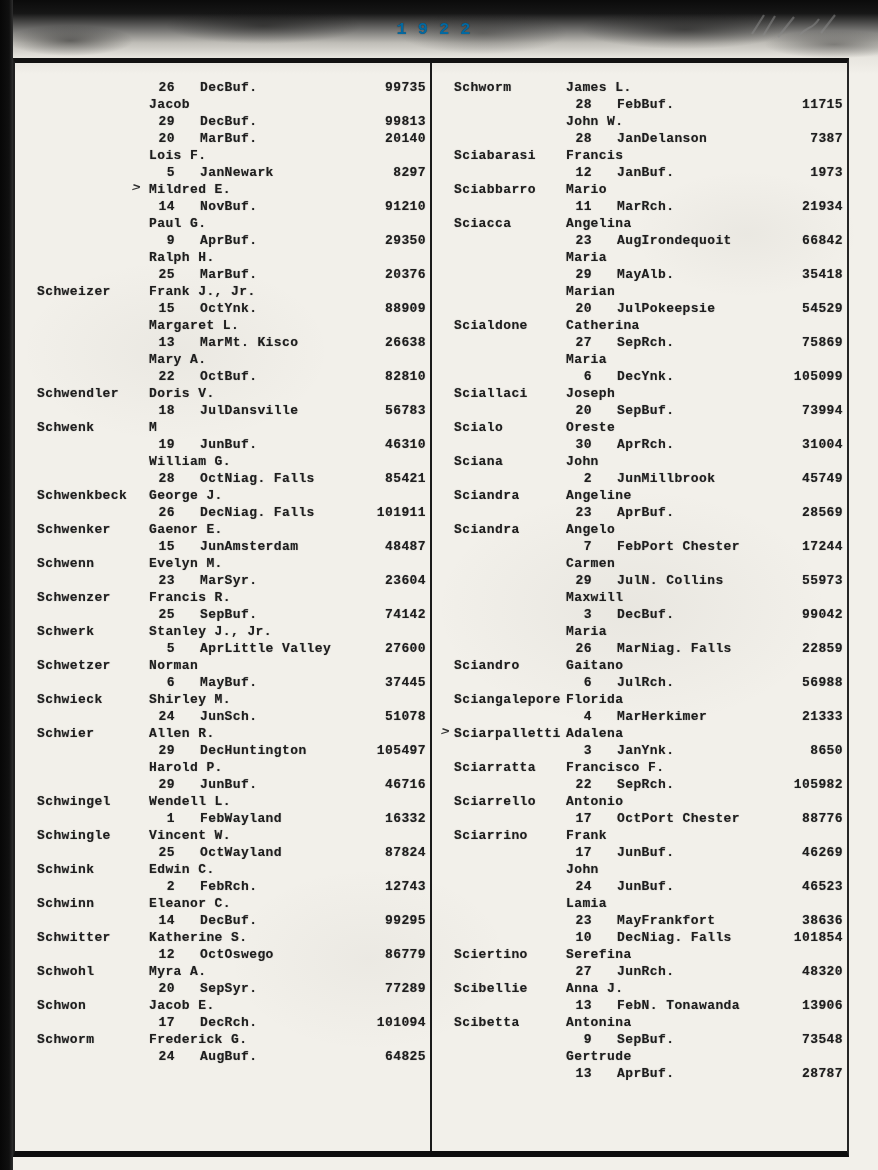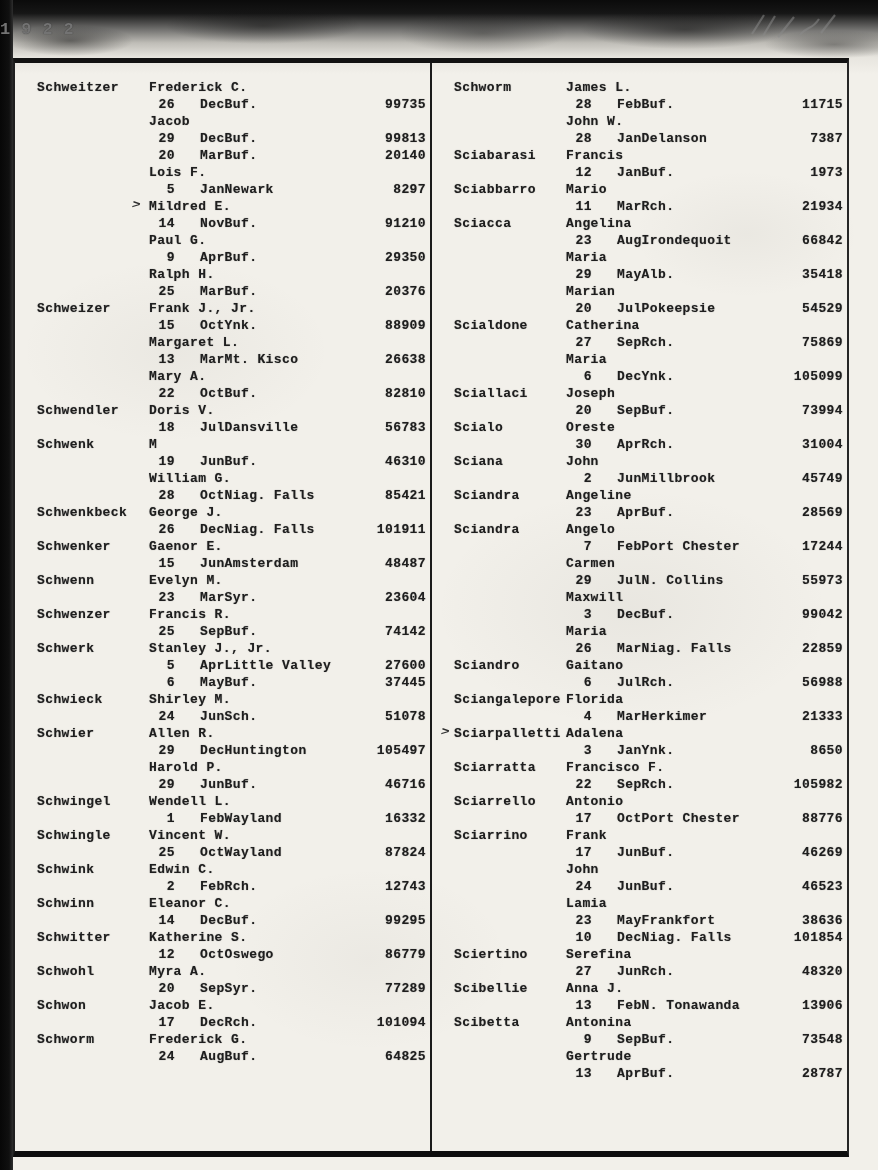--- a/index.html
+++ b/index.html
@@ -26,22 +26,22 @@
       radial-gradient(150px 28px at 78% 40%, rgba(12,12,12,.50), transparent 70%),
       radial-gradient(100px 20px at 95% 60%, rgba(20,20,20,.40), transparent 70%),
       linear-gradient(180deg,#0b0b0b 0%,#161616 18%,rgba(60,60,60,.75) 38%,
         rgba(120,118,112,.42) 58%,rgba(190,187,180,.20) 78%,rgba(242,240,234,0) 100%);
   }
   .scan-edge-left{
     position:absolute;left:0;top:0;bottom:0;width:13px;
     background:linear-gradient(90deg,#070707 0%,#101010 70%,#2e2e2e 100%);
   }
   .year{
-    position:absolute;top:20px;left:0;right:0;text-align:left;
-    font-size:17px;font-weight:700;letter-spacing:11px;color:#737373;
+    position:absolute;top:20px;left:0;right:0;text-align:center;
+    font-size:17px;font-weight:700;letter-spacing:11px;color:#0369a1;
     text-shadow:0 0 1px rgba(0,0,0,.55);
   }
   .scribble{position:absolute;top:6px;right:38px;opacity:.7;}
   .table{
     position:absolute;left:13px;top:58px;right:29px;bottom:13px;
     border-top:5px solid #121212;border-bottom:6px solid #0d0d0d;
     border-left:2px solid #1f1f1f;border-right:2px solid #262626;
     display:flex;
   }
   .divider{width:2px;background:#1b1b1b;flex:none;}
@@ -68,21 +68,20 @@
 
 <div class="page">
   <div class="scan-band"></div>
   <div class="scan-edge-left"></div>
   <div class="year">1922</div>
   <svg class="scribble" width="92" height="38" viewBox="0 0 92 38">
     <path d="M4 28 L16 9 M15 30 L27 10 M30 31 L46 11 M52 29 C60 19 63 25 71 13 M73 27 L87 9" stroke="#8a8a8a" stroke-width="2.2" fill="none" opacity="0.75"></path>
   </svg>
   <div class="table">
     <div class="col">
-        <div class="row"><div class="surname">Schweitzer</div><div class="given"><div class="giventext">Frederick C.</div></div><div class="num"></div></div>
         <div class="row date"><div class="surname"></div><div class="given date"><div class="day">26</div><div class="month">Dec</div><div class="place">Buf.</div></div><div class="num">99735</div></div>
         <div class="row"><div class="surname"></div><div class="given"><div class="giventext">Jacob</div></div><div class="num"></div></div>
         <div class="row date"><div class="surname"></div><div class="given date"><div class="day">29</div><div class="month">Dec</div><div class="place">Buf.</div></div><div class="num">99813</div></div>
         <div class="row date"><div class="surname"></div><div class="given date"><div class="day">20</div><div class="month">Mar</div><div class="place">Buf.</div></div><div class="num">20140</div></div>
         <div class="row"><div class="surname"></div><div class="given"><div class="giventext">Lois F.</div></div><div class="num"></div></div>
         <div class="row date"><div class="surname"></div><div class="given date"><div class="day">5</div><div class="month">Jan</div><div class="place">Newark</div></div><div class="num">8297</div></div>
         <div class="row"><div class="surname"></div><div class="given"><div class="handmark">&gt;</div><div class="giventext">Mildred E.</div></div><div class="num"></div></div>
         <div class="row date"><div class="surname"></div><div class="given date"><div class="day">14</div><div class="month">Nov</div><div class="place">Buf.</div></div><div class="num">91210</div></div>
         <div class="row"><div class="surname"></div><div class="given"><div class="giventext">Paul G.</div></div><div class="num"></div></div>
         <div class="row date"><div class="surname"></div><div class="given date"><div class="day">9</div><div class="month">Apr</div><div class="place">Buf.</div></div><div class="num">29350</div></div>
@@ -103,20 +102,21 @@
         <div class="row"><div class="surname">Schwenkbeck</div><div class="given"><div class="giventext">George J.</div></div><div class="num"></div></div>
         <div class="row date"><div class="surname"></div><div class="given date"><div class="day">26</div><div class="month">Dec</div><div class="place">Niag. Falls</div></div><div class="num">101911</div></div>
         <div class="row"><div class="surname">Schwenker</div><div class="given"><div class="giventext">Gaenor E.</div></div><div class="num"></div></div>
         <div class="row date"><div class="surname"></div><div class="given date"><div class="day">15</div><div class="month">Jun</div><div class="place">Amsterdam</div></div><div class="num">48487</div></div>
         <div class="row"><div class="surname">Schwenn</div><div class="given"><div class="giventext">Evelyn M.</div></div><div class="num"></div></div>
         <div class="row date"><div class="surname"></div><div class="given date"><div class="day">23</div><div class="month">Mar</div><div class="place">Syr.</div></div><div class="num">23604</div></div>
         <div class="row"><div class="surname">Schwenzer</div><div class="given"><div class="giventext">Francis R.</div></div><div class="num"></div></div>
         <div class="row date"><div class="surname"></div><div class="given date"><div class="day">25</div><div class="month">Sep</div><div class="place">Buf.</div></div><div class="num">74142</div></div>
         <div class="row"><div class="surname">Schwerk</div><div class="given"><div class="giventext">Stanley J., Jr.</div></div><div class="num"></div></div>
         <div class="row date"><div class="surname"></div><div class="given date"><div class="day">5</div><div class="month">Apr</div><div class="place">Little Valley</div></div><div class="num">27600</div></div>
+        <div class="row"><div class="surname">Schwetzer</div><div class="given"><div class="giventext">Norman</div></div><div class="num"></div></div>
         <div class="row date"><div class="surname"></div><div class="given date"><div class="day">6</div><div class="month">May</div><div class="place">Buf.</div></div><div class="num">37445</div></div>
         <div class="row"><div class="surname">Schwieck</div><div class="given"><div class="giventext">Shirley M.</div></div><div class="num"></div></div>
         <div class="row date"><div class="surname"></div><div class="given date"><div class="day">24</div><div class="month">Jun</div><div class="place">Sch.</div></div><div class="num">51078</div></div>
         <div class="row"><div class="surname">Schwier</div><div class="given"><div class="giventext">Allen R.</div></div><div class="num"></div></div>
         <div class="row date"><div class="surname"></div><div class="given date"><div class="day">29</div><div class="month">Dec</div><div class="place">Huntington</div></div><div class="num">105497</div></div>
         <div class="row"><div class="surname"></div><div class="given"><div class="giventext">Harold P.</div></div><div class="num"></div></div>
         <div class="row date"><div class="surname"></div><div class="given date"><div class="day">29</div><div class="month">Jun</div><div class="place">Buf.</div></div><div class="num">46716</div></div>
         <div class="row"><div class="surname">Schwingel</div><div class="given"><div class="giventext">Wendell L.</div></div><div class="num"></div></div>
         <div class="row date"><div class="surname"></div><div class="given date"><div class="day">1</div><div class="month">Feb</div><div class="place">Wayland</div></div><div class="num">16332</div></div>
         <div class="row"><div class="surname">Schwingle</div><div class="given"><div class="giventext">Vincent W.</div></div><div class="num"></div></div>

